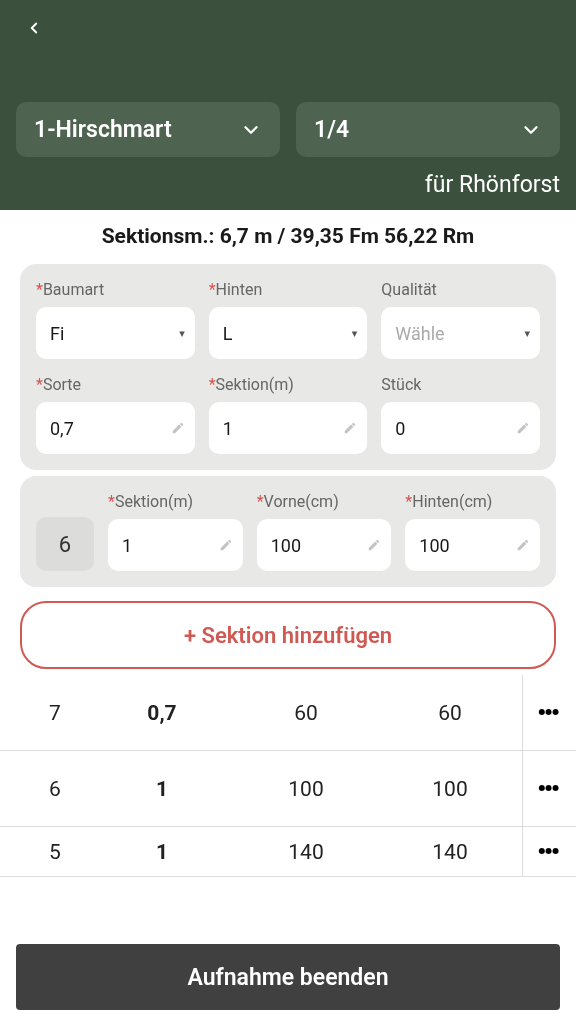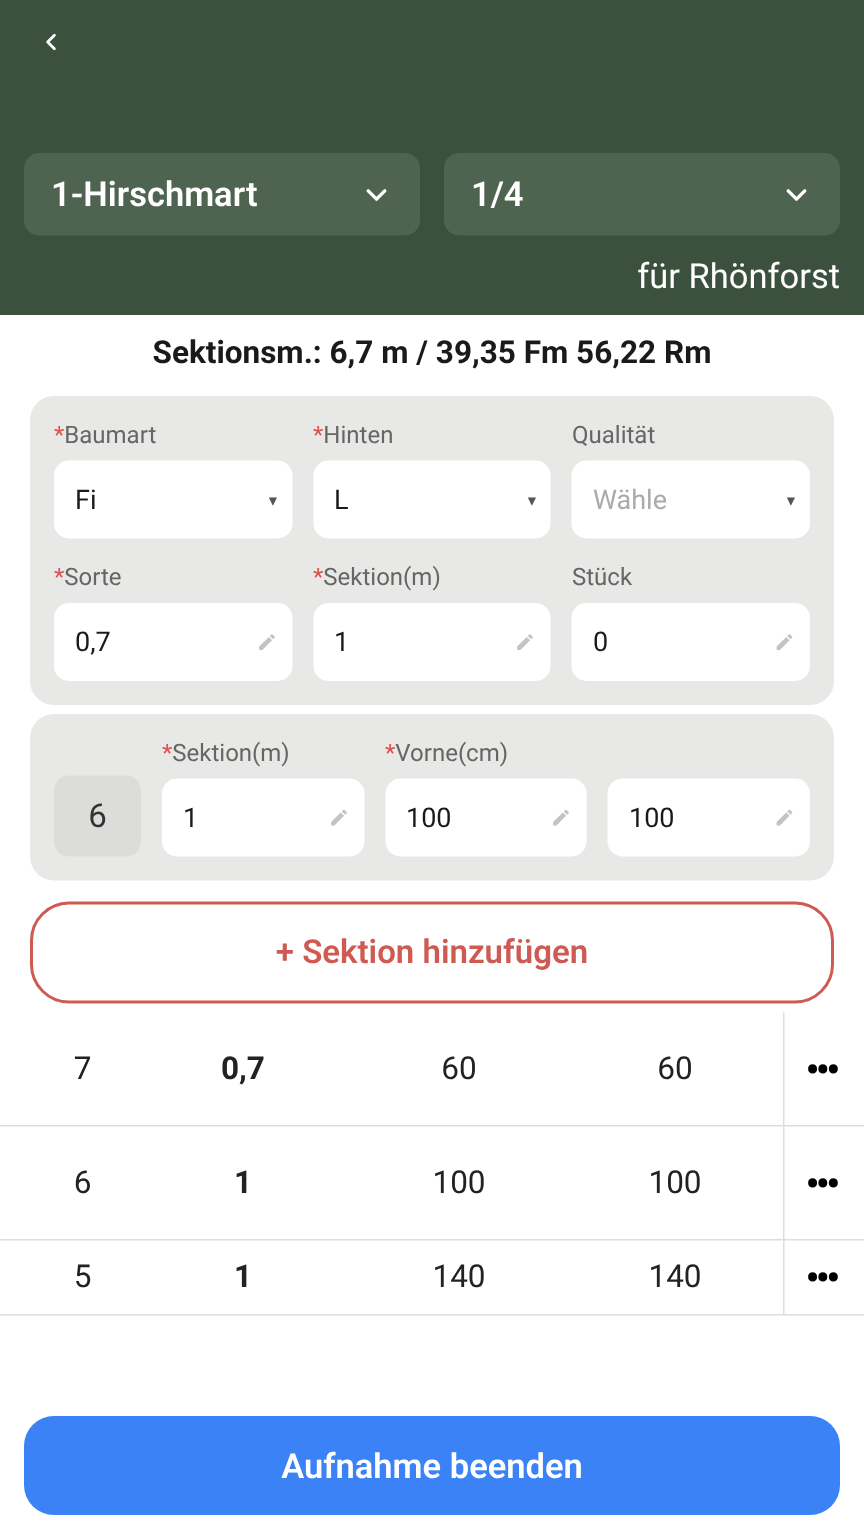--- a/index.html
+++ b/index.html
@@ -163,22 +163,22 @@
     height: 100%;
     display: flex;
     align-items: center;
     justify-content: center;
   }
   .footer-btn {
     position: absolute;
     left: 16px;
     right: 16px;
     bottom: 14px;
-    background: #3b82f6;
-    border-radius: 20px;
+    background: #404040;
+    border-radius: 4px;
     height: 66px;
     display: flex;
     align-items: center;
     justify-content: center;
     font-size: 23px;
     font-weight: 600;
     color: #fff;
     cursor: pointer;
   }
   svg { display: block; }
@@ -284,20 +284,21 @@
     <div class="field">
       <div class="field-label"><span class="req">*</span><span>Vorne(cm)</span></div>
       <div class="input-box">
         <span>100</span>
         <svg class="pencil" viewBox="0 0 24 24" fill="#555">
             <path d="M3 17.25V21h3.75L17.81 9.94l-3.75-3.75L3 17.25zM20.71 7.04a1 1 0 0 0 0-1.41l-2.34-2.34a1 1 0 0 0-1.41 0l-1.83 1.83 3.75 3.75 1.83-1.83z"></path>
           </svg>
       </div>
     </div>
     <div class="field">
+      <div class="field-label"><span class="req">*</span><span>Hinten(cm)</span></div>
       <div class="input-box">
         <span>100</span>
         <svg class="pencil" viewBox="0 0 24 24" fill="#555">
             <path d="M3 17.25V21h3.75L17.81 9.94l-3.75-3.75L3 17.25zM20.71 7.04a1 1 0 0 0 0-1.41l-2.34-2.34a1 1 0 0 0-1.41 0l-1.83 1.83 3.75 3.75 1.83-1.83z"></path>
           </svg>
       </div>
     </div>
   </div>
 </div>
 

